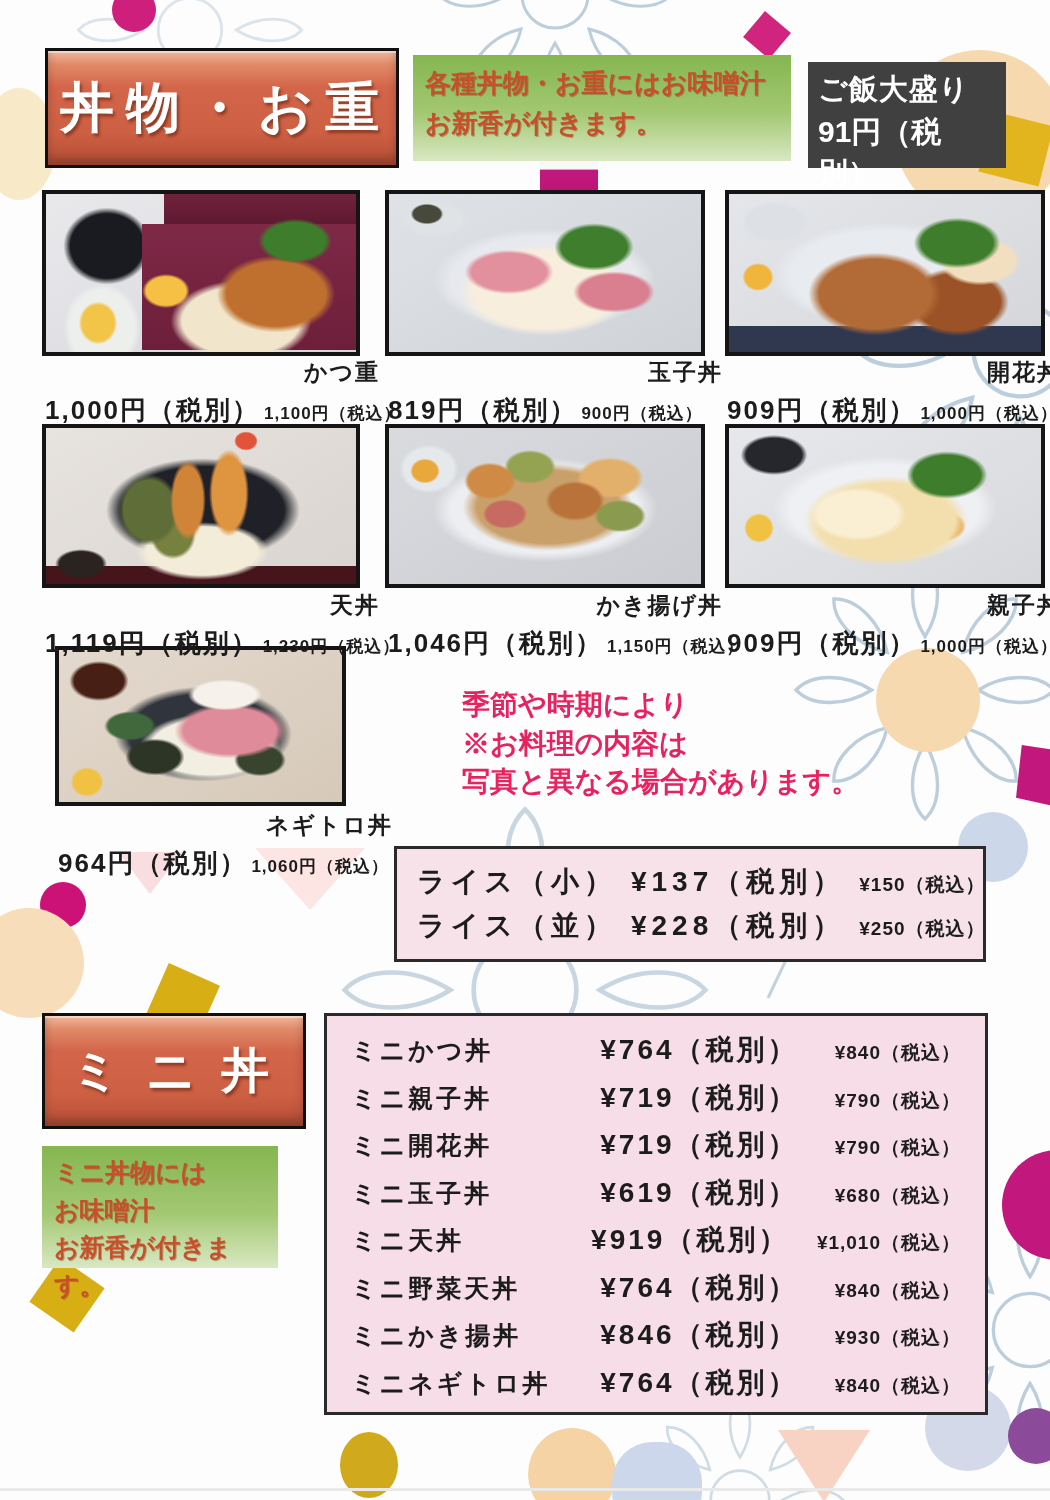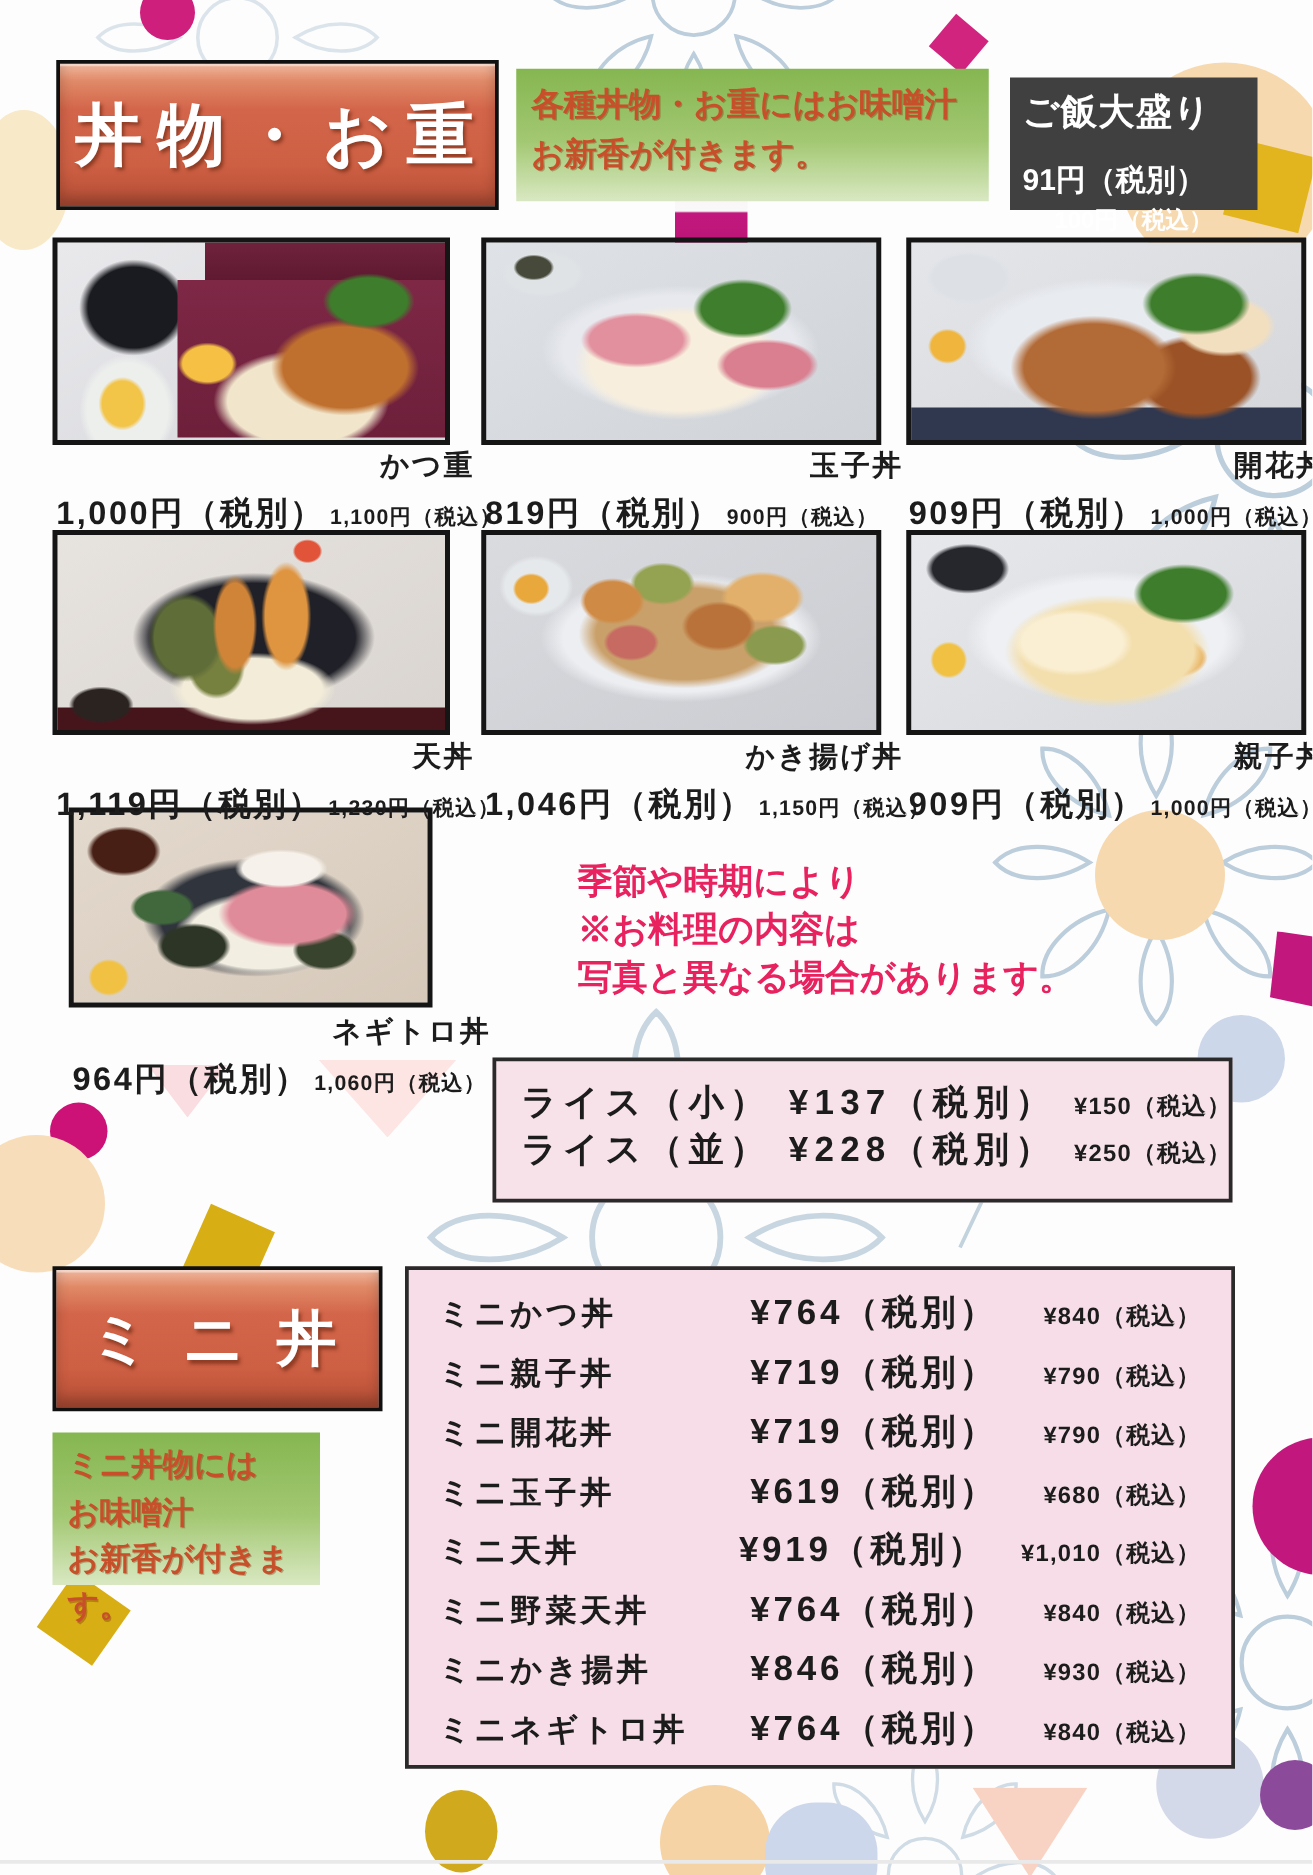--- a/index.html
+++ b/index.html
@@ -18,26 +18,26 @@
   .plate .plate-txt{color:#ffffff;font-family:"DejaVu Serif",serif;font-weight:bold;
          text-shadow:2px 3px 3px rgba(90,30,10,.55);}
   .title-plate{left:45px;top:48px;width:348px;height:114px;}
   .title-plate .plate-txt{font-size:54px;letter-spacing:12px;padding-left:12px;}
   .mini-plate{left:42px;top:1013px;width:258px;height:110px;}
   .mini-plate .plate-txt{font-size:48px;letter-spacing:26px;padding-left:26px;}
   
   .green-box{position:absolute;z-index:2;background:linear-gradient(180deg,#85b650 0%,#a3c873 55%,#d9e8c2 100%);
          color:#c7502b;font-weight:bold;text-shadow:1px 1px 0 rgba(120,40,10,.35);}
   .notice-top{left:413px;top:55px;width:378px;height:106px;font-size:26px;line-height:1.55;padding:8px 12px;box-sizing:border-box;}
-  .notice-mini{left:42px;top:1146px;width:214px;height:122px;font-size:25px;line-height:1.5;padding:8px 12px;box-sizing:border-box;}
+  .notice-mini{left:42px;top:1146px;width:236px;height:122px;font-size:25px;line-height:1.5;padding:8px 12px;box-sizing:border-box;}
   
   .oomori{position:absolute;z-index:2;left:808px;top:62px;width:198px;height:106px;background:#404040;
           color:#fff;font-weight:bold;padding:8px 10px;box-sizing:border-box;}
   .oomori .l1{font-size:29px;letter-spacing:1px;}
-  .oomori .l2{font-size:24px;letter-spacing:0;margin-top:18px;}
+  .oomori .l2{font-size:30px;letter-spacing:0;margin-top:2px;}
   .oomori .l3{font-size:19px;text-align:center;margin-top:3px;}
   
   .ph{position:absolute;z-index:2;border:4px solid #151515;background-repeat:no-repeat;margin:0;}
   .ph1{left:42px;top:190px;width:310px;height:158px;background:
     radial-gradient(closest-side,#3e7d2c 60%,rgba(62,125,44,0) 72%) 198px 16px/102px 62px no-repeat,
     radial-gradient(closest-side,#f6c044 62%,rgba(246,192,68,0) 74%) 88px 74px/64px 46px no-repeat,
     radial-gradient(closest-side,#c0702e 62%,rgba(192,112,46,0) 74%) 150px 48px/160px 104px no-repeat,
     radial-gradient(closest-side,#f1e6cc 62%,rgba(241,230,204,0) 74%) 100px 72px/190px 110px no-repeat,
     radial-gradient(closest-side,#f2c447 62%,rgba(242,196,71,0) 74%) 26px 100px/52px 58px no-repeat,
     radial-gradient(closest-side,#edefed 62%,rgba(237,239,237,0) 74%) 4px 74px/104px 120px no-repeat,
@@ -115,21 +115,21 @@
   .c7{left:58px;top:810px;}
   .dish-name{font-size:23px;font-weight:bold;letter-spacing:2px;}
   .price-line{display:flex;align-items:baseline;gap:4px;margin-top:5px;white-space:nowrap;}
   .ex{font-size:26px;font-weight:bold;letter-spacing:2px;}
   .inc{font-size:17px;font-weight:bold;letter-spacing:1px;}
   
   .note{position:absolute;z-index:2;left:462px;top:686px;width:400px;color:#e8215f;
         font-family:"DejaVu Serif",serif;font-weight:bold;font-size:28px;line-height:1.38;}
   
   .rice-box{position:absolute;z-index:2;left:394px;top:846px;width:592px;height:116px;box-sizing:border-box;
-        background:#f7e2ea;border:3px solid #2a2a2a;padding:14px 20px;display:flex;flex-direction:column;}
+        background:#f7e2ea;border:3px solid #2a2a2a;padding:14px 20px;display:flex;flex-direction:column;justify-content:space-between;}
   .rice-row{display:flex;align-items:baseline;white-space:nowrap;}
   .rice-row .rname{font-size:28px;font-weight:bold;letter-spacing:5px;}
   .rice-row .ex{font-size:28px;letter-spacing:5px;margin-left:14px;}
   .rice-row .inc{font-size:19px;margin-left:14px;}
   
   .mini-box{position:absolute;z-index:2;left:324px;top:1013px;width:664px;height:402px;box-sizing:border-box;
         background:#f7dde7;border:3px solid #2a2a2a;padding:15px 24px 10px 24px;
         display:flex;flex-direction:column;justify-content:space-between;}
   .mini-row{display:flex;align-items:baseline;white-space:nowrap;}
   .mini-row .mname{font-size:25px;font-weight:bold;letter-spacing:3px;width:268px;}

